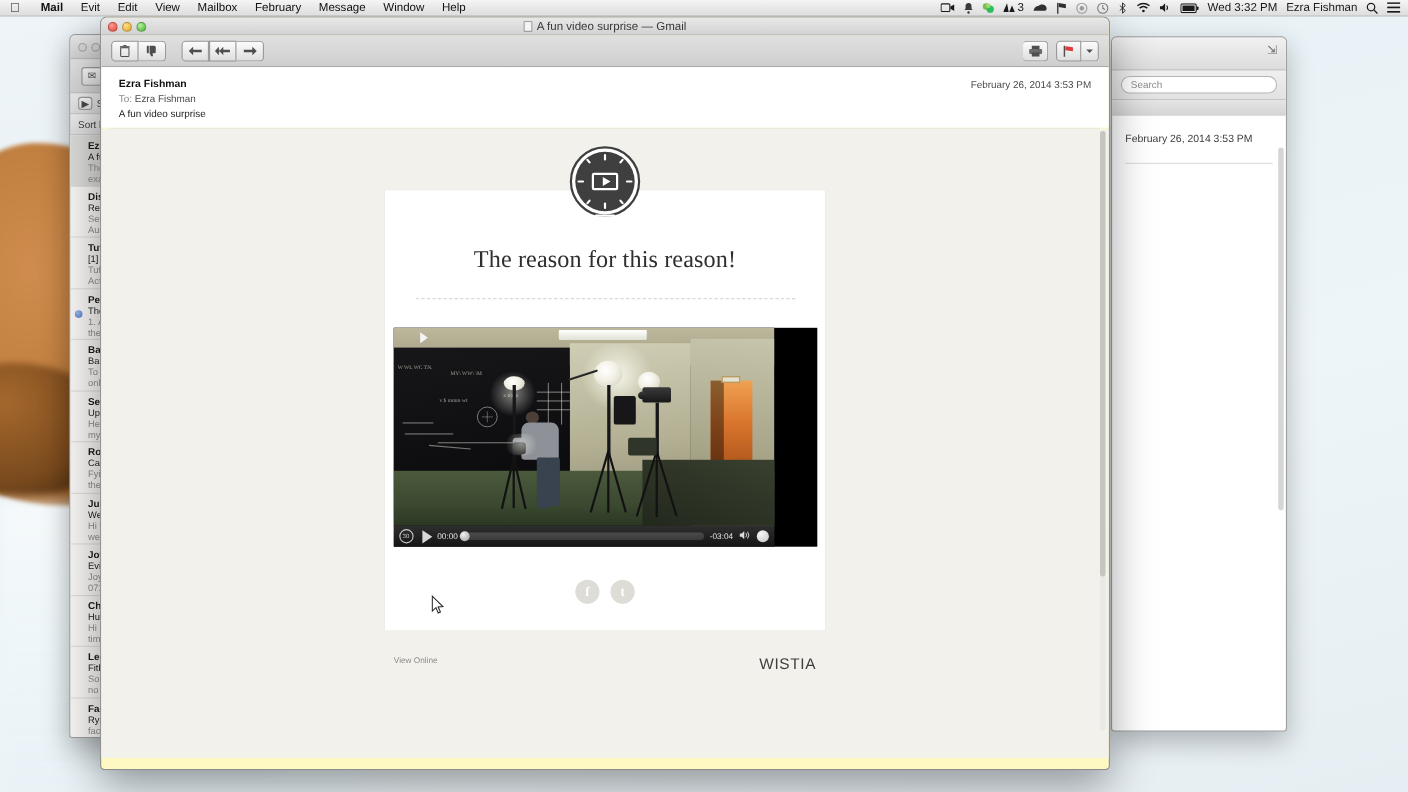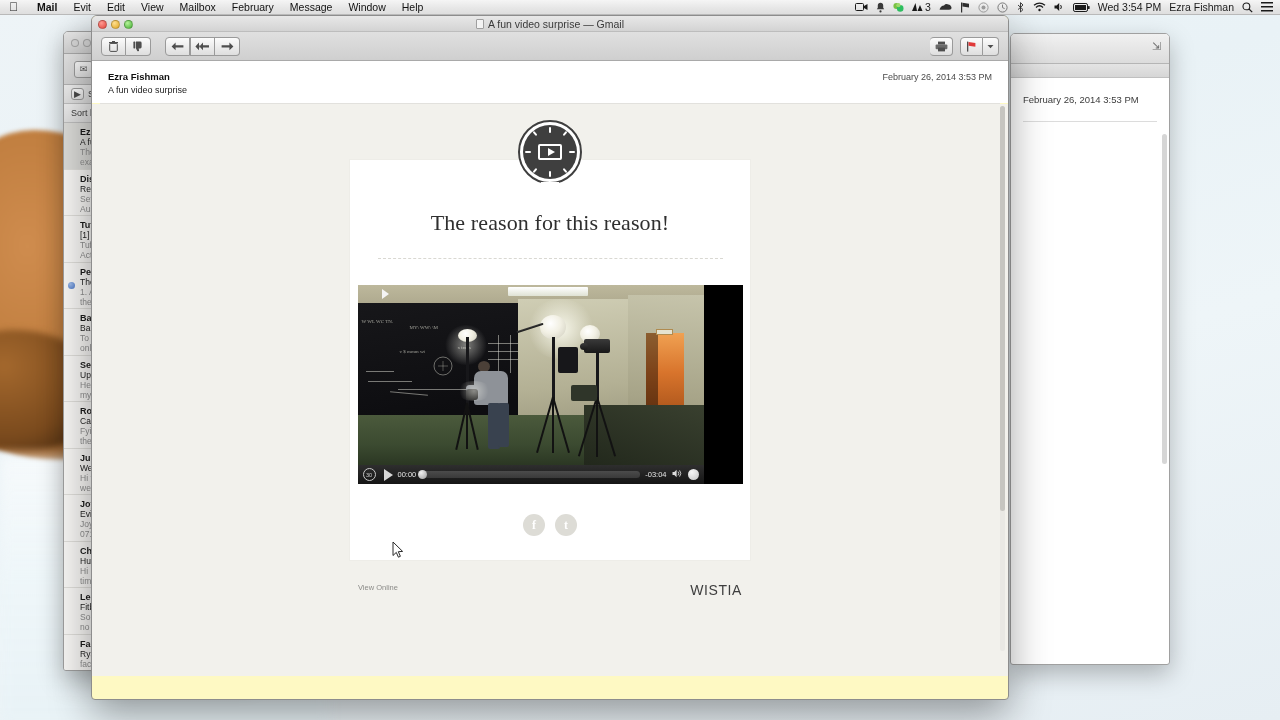--- a/index.html
+++ b/index.html
@@ -381,21 +381,21 @@
           <path d="M6.6 3 Q8.2 5 6.6 7" fill="none" stroke="#1a1a1a" stroke-width="1"></path>
         </svg>
     </span>
     <span class="st">
       <svg width="17" height="9" viewBox="0 0 17 9">
           <rect x="0.5" y="0.5" width="14" height="8" rx="1.6" fill="none" stroke="#1a1a1a"></rect>
           <rect x="2" y="2" width="11" height="5" fill="#1a1a1a"></rect>
           <rect x="15" y="3" width="1.6" height="3" rx="0.6" fill="#1a1a1a"></rect>
         </svg>
     </span>
-    <span class="st">Wed 3:54 PM</span>
+    <span class="st">Wed 3:32 PM</span>
     <span class="st">Ezra Fishman</span>
     <span class="st">
       <svg width="11" height="11" viewBox="0 0 11 11">
           <circle cx="4.4" cy="4.4" r="3.4" fill="none" stroke="#1a1a1a" stroke-width="1.1"></circle>
           <path d="M7 7 L10.2 10.2" stroke="#1a1a1a" stroke-width="1.2"></path>
         </svg>
     </span>
     <span class="st">
       <svg width="12" height="10" viewBox="0 0 12 10">
           <rect y="0" width="12" height="1.5" fill="#1a1a1a"></rect>
@@ -496,20 +496,23 @@
         <div class="sub">Rya</div>
         <div class="prev">face</div>
         <div class="prev"></div>
       </div>
     </div>
 </div>
 
 <div id="rightwin">
   <div class="rwtop">
     <span class="expand">⇲</span>
+  </div>
+  <div class="searchrow">
+    <div class="searchfield">Search</div>
   </div>
   <div class="greybar"></div>
   <div class="rwdate">February 26, 2014  3:53 PM</div>
   <div class="rwrule"></div>
   <div class="rwscroll"></div>
 </div>
 
 <div id="msgwin">
 
   <div class="titlebar">
@@ -580,20 +583,24 @@
           <svg width="7" height="5" viewBox="0 0 7 5">
               <path d="M0.5 1 L3.5 4.2 L6.5 1 Z" fill="#4e4e4e"></path>
             </svg>
         </span>
       </div>
     </div>
   </div>
 
   <div class="msghead">
     <div class="mh-from">Ezra Fishman</div>
+    <div class="mh-to">
+      <span>To:</span>
+      <b>Ezra Fishman</b>
+    </div>
     <div class="mh-sub">A fun video surprise</div>
     <div class="mh-date">February 26, 2014  3:53 PM</div>
   </div>
   <div class="headrule"></div>
 
   <div id="emailbody">
 
     <div class="ecard">
 
       <div class="logo-wrap">

